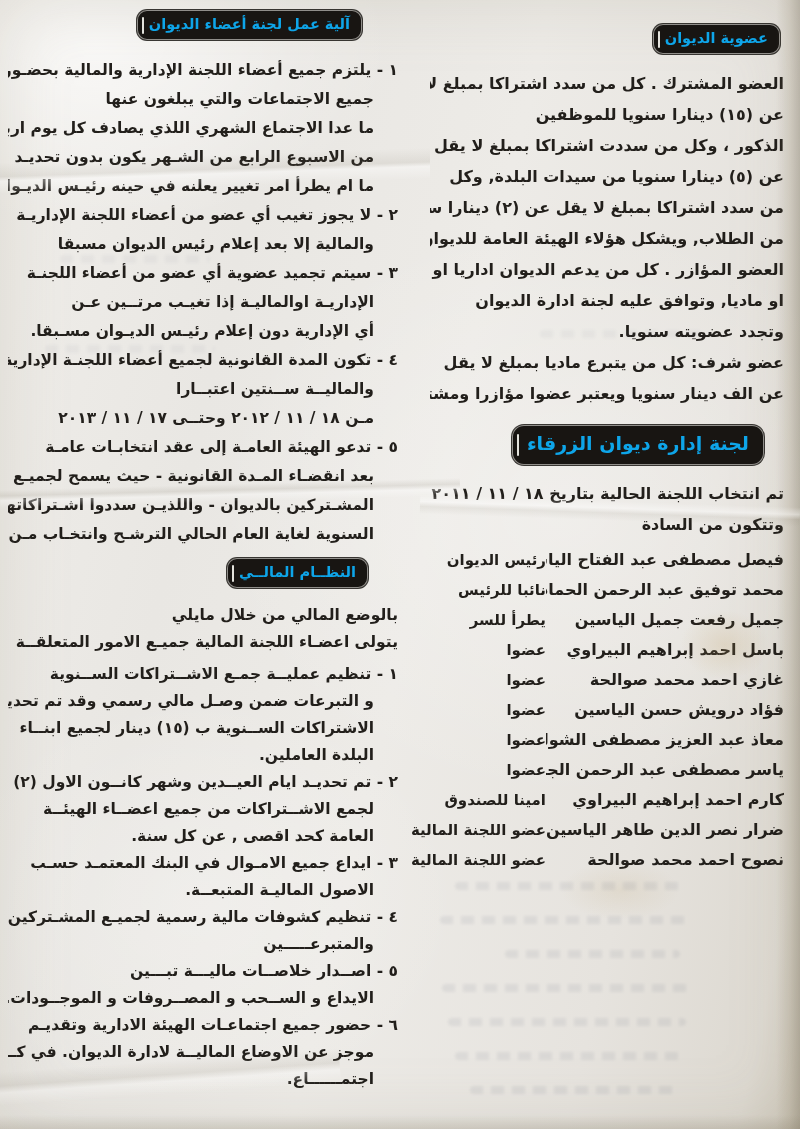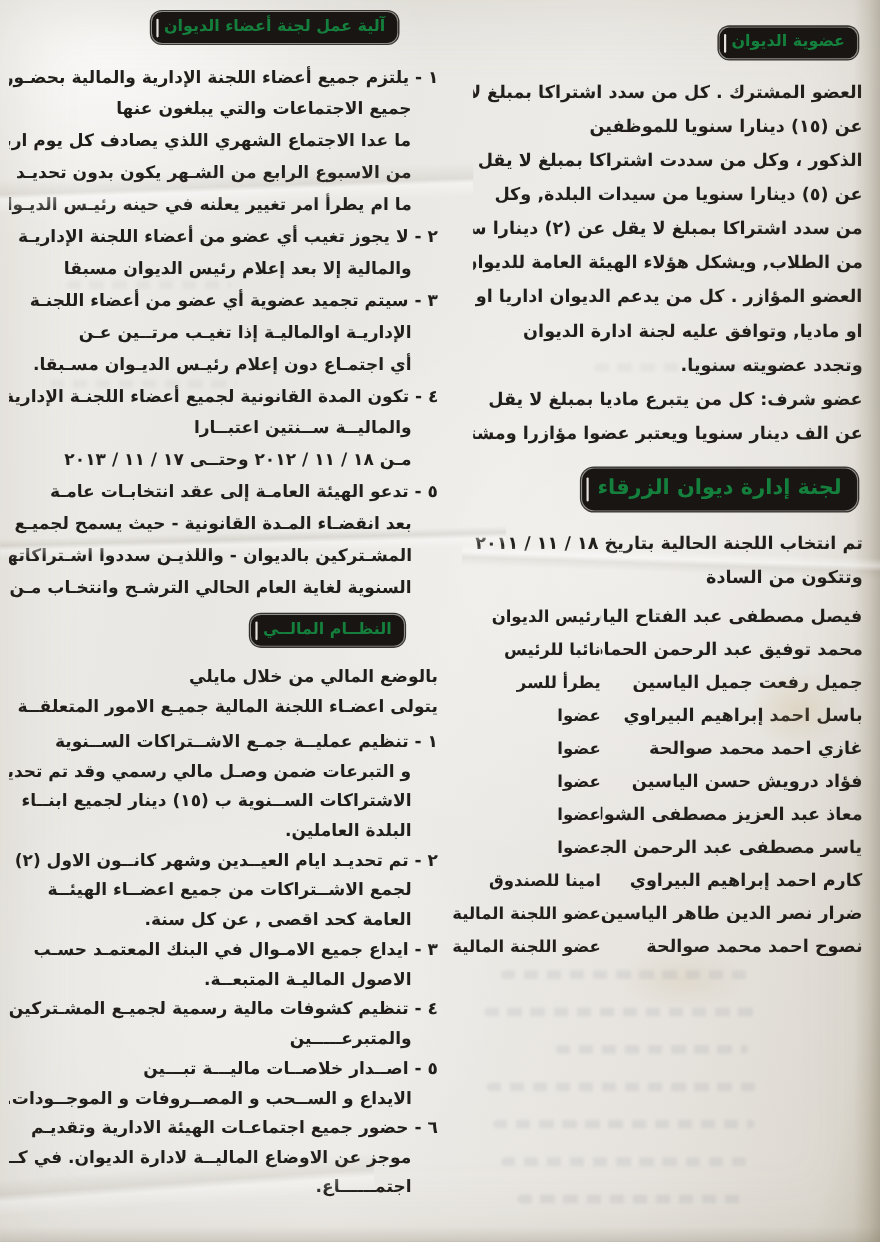--- a/index.html
+++ b/index.html
@@ -10,21 +10,21 @@
     background:
       radial-gradient(ellipse 420px 260px at 12% 4%, rgba(255,255,255,.65), rgba(255,255,255,0) 70%),
       radial-gradient(ellipse 500px 420px at 70% 45%, rgba(255,255,255,.30), rgba(255,255,255,0) 70%),
       radial-gradient(ellipse 380px 300px at 25% 80%, rgba(255,255,255,.25), rgba(255,255,255,0) 70%),
       linear-gradient(103deg,#f0eeea 0%,#e9e7e3 28%,#edebe7 52%,#e6e3de 78%,#ddd9d1 94%,#cfc9bc 100%);
     box-shadow: inset 0 0 70px rgba(150,140,118,.22);
   }
   
   .chiprow{line-height:0;}
   .chip{
-    position:relative;display:inline-block;background:#181512;color:#15803d;
+    position:relative;display:inline-block;background:#181512;color:#0ea5e9;
     border-radius:10px;padding:5px 12px 7px;font-size:14.5px;line-height:1.25;
     box-shadow: inset 0 0 0 1px rgba(244,242,237,.55), 0 0 0 1px rgba(24,21,18,.85);
     white-space:nowrap;
   }
   .chip::after{
     content:"";position:absolute;left:5px;top:22%;bottom:22%;width:2px;
     background:rgba(250,248,243,.9);border-radius:1px;
   }
   .chip-lg{font-size:19px;padding:7px 15px 9px;border-radius:12px;}
   
@@ -90,21 +90,21 @@
         <div class="line cont">من الاسبوع الرابع من الشـهر يكون بدون تحديـد</div>
         <div class="line cont">ما ام يطرأ امر تغيير يعلنه في حينه رئيـس الديـوان.</div>
       </div>
       <div class="item">
         <div class="line">٢ - لا يجوز تغيب أي عضو من أعضاء اللجنة الإداريـة</div>
         <div class="line cont">والمالية إلا بعد إعلام رئيس الديوان مسبقا</div>
       </div>
       <div class="item">
         <div class="line">٣ - سيتم تجميد عضوية أي عضو من أعضاء اللجنـة</div>
         <div class="line cont">الإداريـة اوالماليـة إذا تغيـب مرتــين عـن</div>
-        <div class="line cont">أي اجتمـاع دون إعلام رئيـس الديـوان مسـبقا.</div>
+        <div class="line cont">أي الإدارية دون إعلام رئيـس الديـوان مسـبقا.</div>
       </div>
       <div class="item">
         <div class="line">٤ - تكون المدة القانونية لجميع أعضاء اللجنـة الإدارية</div>
         <div class="line cont">والماليــة ســنتين اعتبــارا</div>
         <div class="line cont">مـن ١٨ / ١١ / ٢٠١٢ وحتــى ١٧ / ١١ / ٢٠١٣</div>
       </div>
       <div class="item">
         <div class="line">٥ - تدعو الهيئة العامـة إلى عقد انتخابـات عامـة</div>
         <div class="line cont">بعد انقضـاء المـدة القانونية - حيث يسمح لجميـع</div>
         <div class="line cont">المشـتركين بالديوان - واللذيـن سددوا اشـتراكاتهم</div>
@@ -164,21 +164,21 @@
       <div class="line">عن (٥) دينارا سنويا من سيدات البلدة, وكل</div>
       <div class="line">من سدد اشتراكا بمبلغ لا يقل عن (٢) دينارا سنويا</div>
       <div class="line">من الطلاب, ويشكل هؤلاء الهيئة العامة للديوان.</div>
       <div class="line">العضو المؤازر . كل من يدعم الديوان اداريا او معنويا</div>
       <div class="line">او ماديا, وتوافق عليه لجنة ادارة الديوان</div>
       <div class="line">وتجدد عضويته سنويا.</div>
       <div class="line">عضو شرف: كل من يتبرع ماديا بمبلغ لا يقل</div>
       <div class="line">عن الف دينار سنويا ويعتبر عضوا مؤازرا ومشتركا.</div>
     </div>
 
-    <div class="chiprow committee-chiprow" style="text-align:right;margin-right:4px;">
+    <div class="chiprow committee-chiprow" style="text-align:right;margin-right:20px;">
       <span class="chip chip-lg">لجنة إدارة ديوان الزرقاء</span>
     </div>
     <div class="committee-intro">
       <div class="line">تم انتخاب اللجنة الحالية بتاريخ ١٨ / ١١ / ٢٠١١ م</div>
       <div class="line">وتتكون من السادة</div>
     </div>
 
     <div class="members">
       <div class="member-row">
         <div class="member-name">فيصل مصطفى عبد الفتاح الياسين</div>

